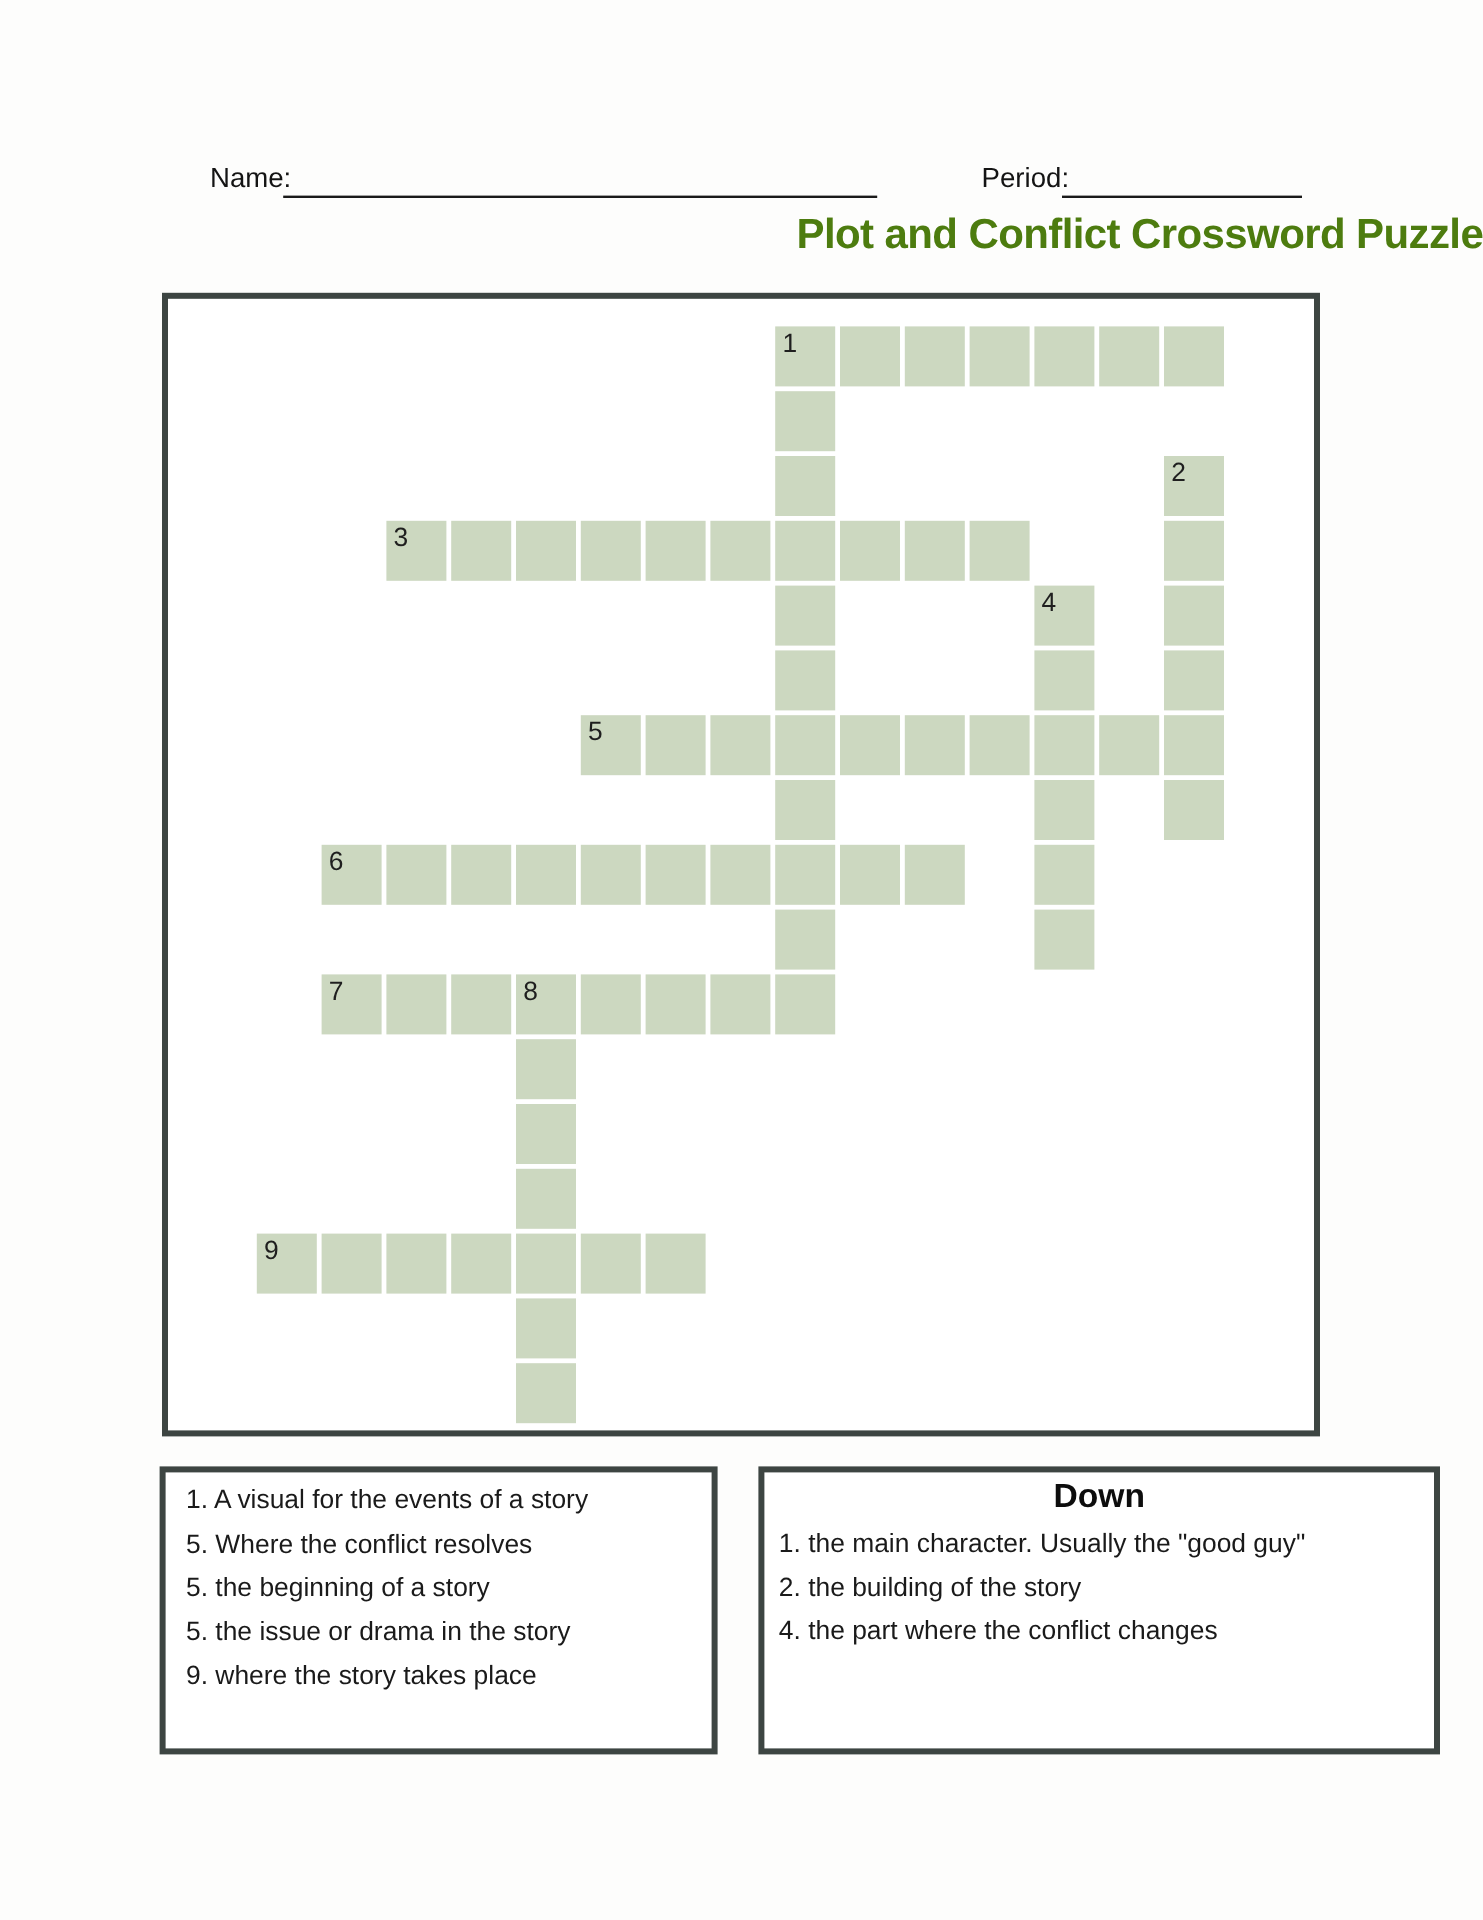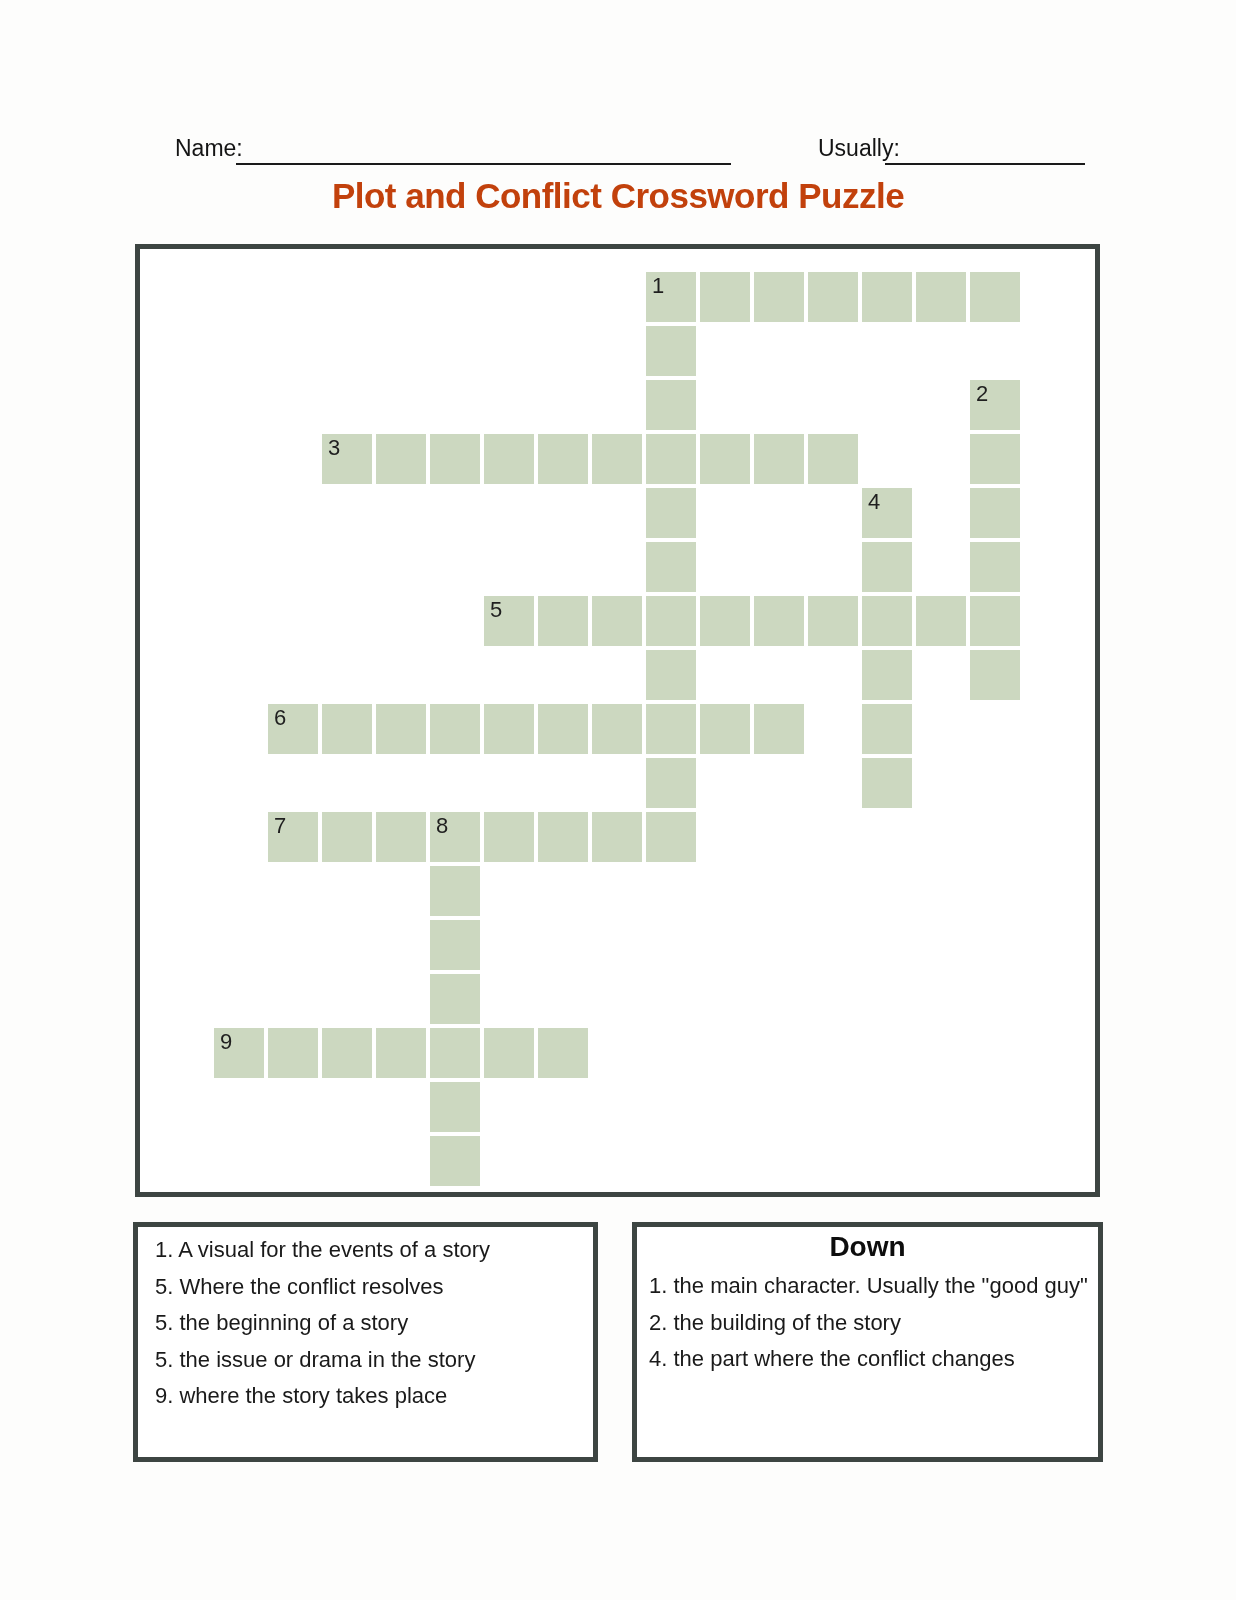--- a/index.html
+++ b/index.html
@@ -7,22 +7,22 @@
     width:1236px;height:1600px;position:relative;overflow:hidden;
     background:#fdfdfc;
     font-family:"Liberation Sans","DejaVu Sans",sans-serif;
     color:#161616;
   }
   .abs{position:absolute;}
   
   .field-label{font-size:23px;color:#141414;margin-left:23px;}
   .field-line{height:2px;background:#1a1a1a;}
   .page-title{
-    left:0;top:176px;width:1236px;text-align:center;
-    font-size:35px;font-weight:700;letter-spacing:-0.5px;color:#c2410c;
+    left:0;top:176px;width:1236px;text-align:right;
+    font-size:35px;font-weight:700;letter-spacing:-0.5px;color:#4d7c0f;
   }
   
   .grid-box{
     left:135px;top:244px;width:955px;height:943px;
     border:5px solid #3d4542;background:#ffffff;
   }
   
   .cell{
     position:absolute;width:50px;height:50px;
     box-sizing:border-box;
@@ -38,30 +38,30 @@
   .clue-heading{
     text-align:center;font-size:28px;font-weight:700;color:#0d0d0d;
     margin-top:4px;
   }
   .clue-list{margin-top:5px;}
   .clue-item{
     font-size:22px;line-height:36.5px;color:#1a1a1a;
   }
   .across-box{left:133px;top:1222px;width:465px;height:240px;}
   .across-box .clue-list{padding:0 14px 0 17px;}
-  .down-box{left:632px;top:1222px;width:471px;height:240px;}
+  .down-box{left:632px;top:1222px;width:568px;height:240px;}
   .down-box .clue-list{padding:0 8px 0 12px;}
 </style>
 </head>
 <body id="page">
 
 <span class="abs field-label" style="left:152px;top:135px;">Name:</span>
 <div class="abs field-line" style="left:236px;top:163px;width:495px;"></div>
 
-<span class="abs field-label" style="left:795px;top:135px;">Usually:</span>
+<span class="abs field-label" style="left:795px;top:135px;">Period:</span>
 <div class="abs field-line" style="left:885px;top:163px;width:200px;"></div>
 
 <div class="abs page-title">Plot and Conflict Crossword Puzzle</div>
 
 <div class="abs grid-box"></div>
 <div id="cells-layer">
     <div class="cell" style="left: 646px; top: 272px; width: 50px; height: 50px; background: rgb(204, 216, 192);">
       <span class="cell-num">1</span>
     </div>
     <div class="cell" style="left: 700px; top: 272px; width: 50px; height: 50px; background: rgb(204, 216, 192);"></div>

